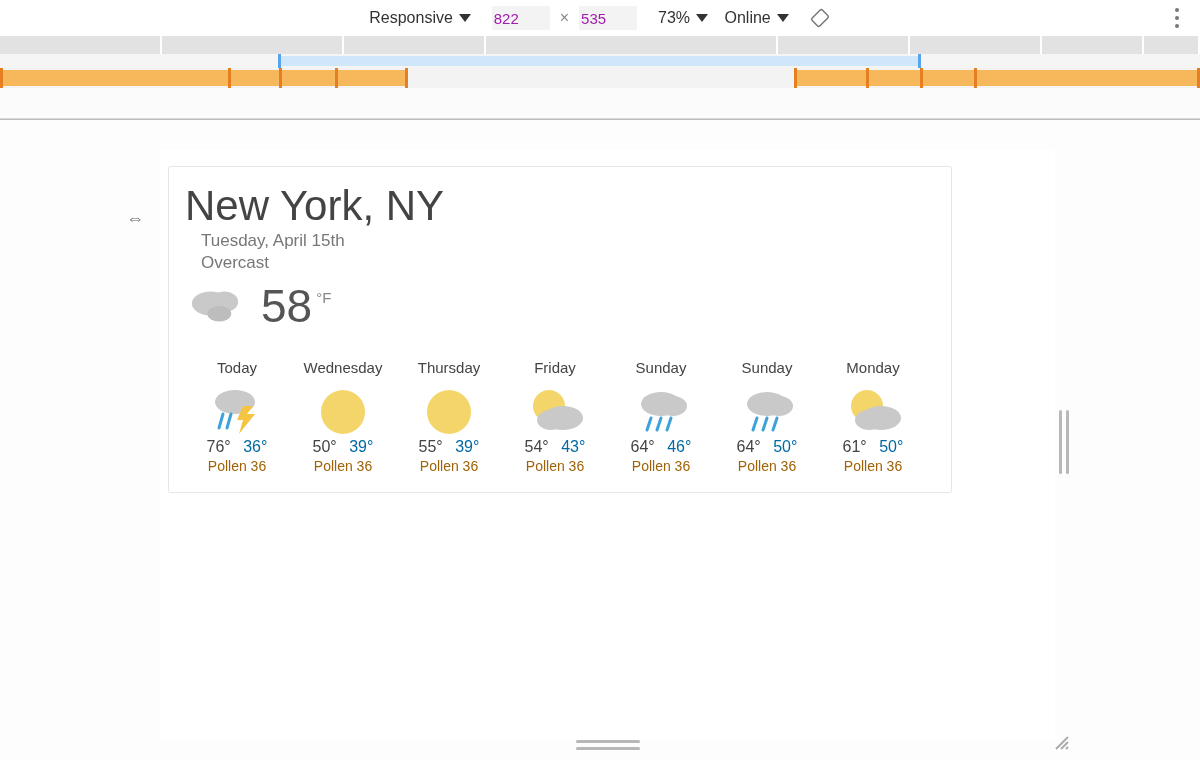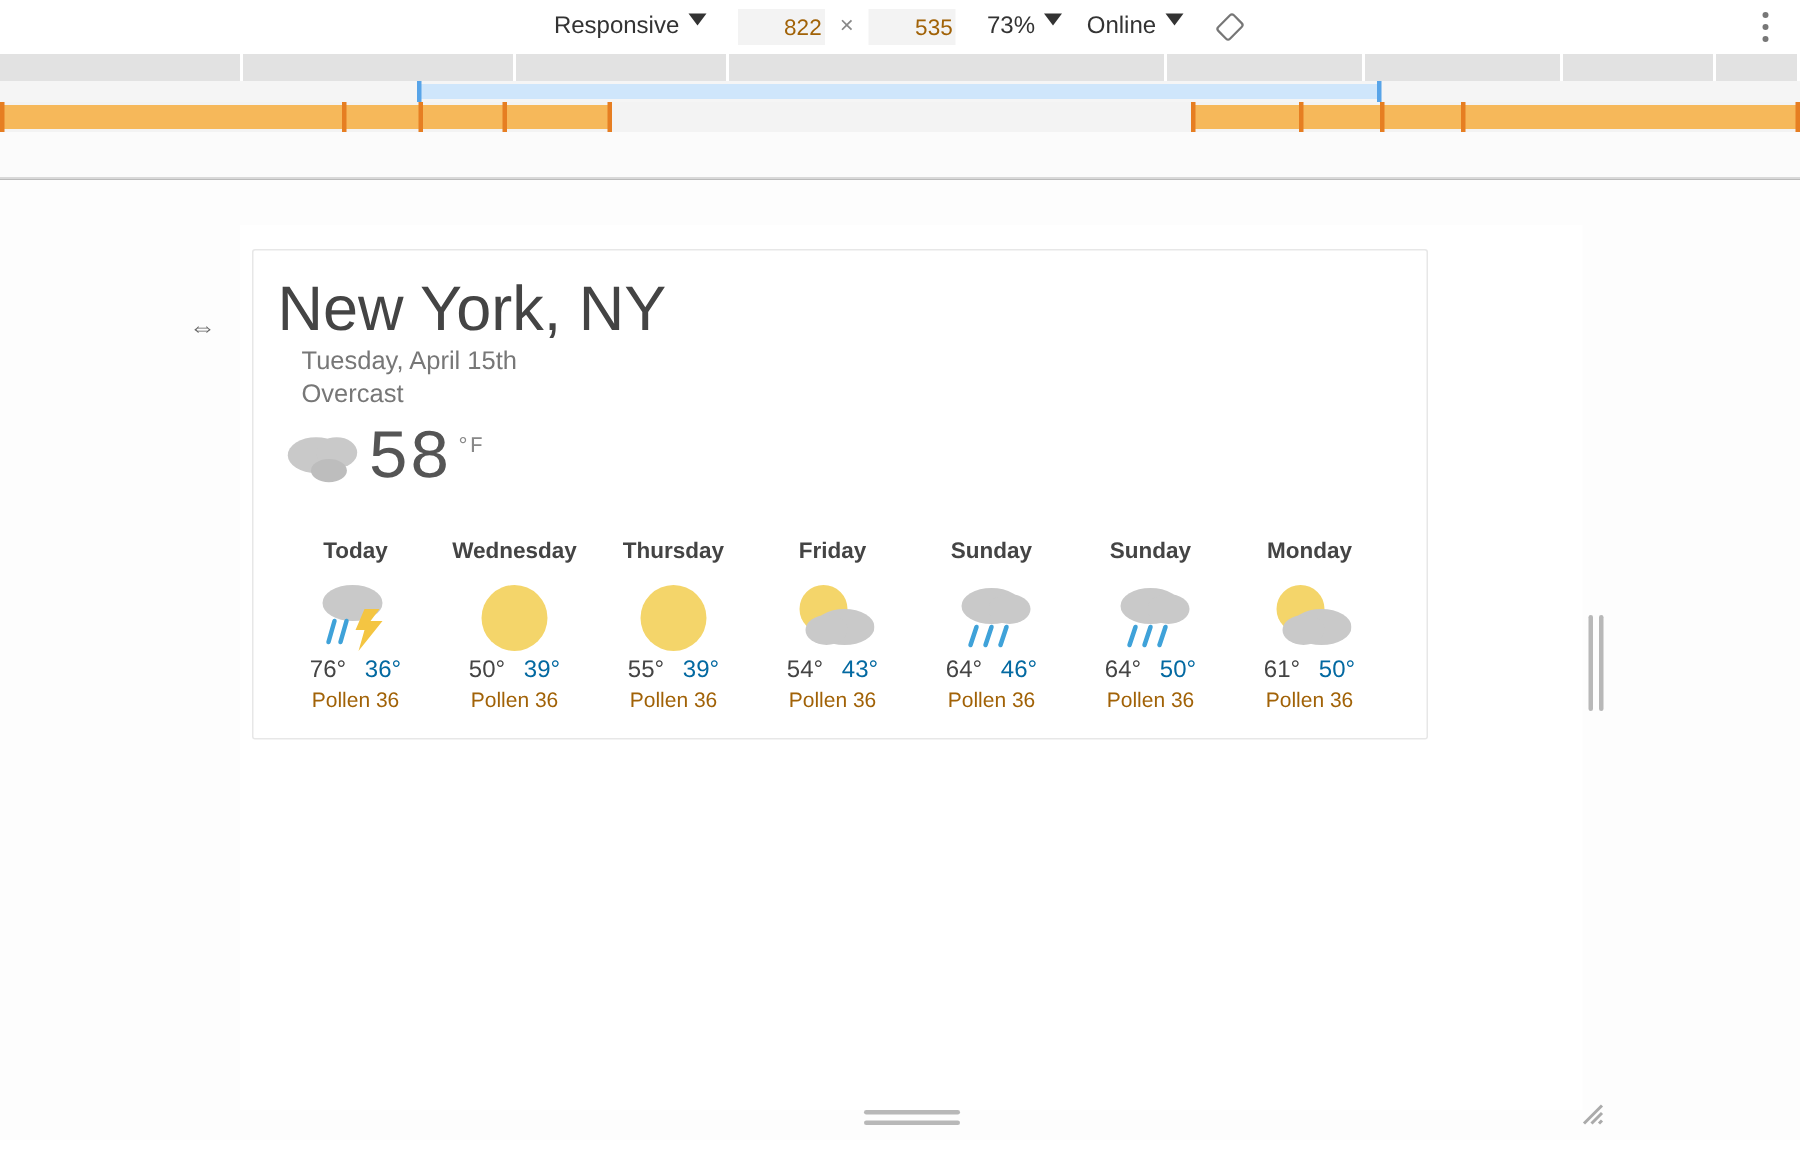--- a/index.html
+++ b/index.html
@@ -24,40 +24,41 @@
     color: #333;
     background: #fff;
   }
   .dt-toolbar .group {
     display: flex;
     align-items: center;
     gap: 6px;
   }
   .dt-toolbar .label {
     display: inline-flex;
+    align-items: center;
     gap: 6px;
     cursor: pointer;
   }
   .tri {
     display: inline-block;
     width: 0;
     height: 0;
     border-left: 6px solid transparent;
     border-right: 6px solid transparent;
     border-top: 8px solid #333;
     vertical-align: middle;
   }
   .dim-input {
     width: 54px;
     height: 22px;
     border: none;
     background: #f3f3f3;
-    text-align: right;
+    text-align: left;
     font-size: 15px;
-    color: #a16207;
+    color: #a21caf;
   }
   .dim-sep {
     color: #888;
     margin: 0 4px;
   }
 
   .rotate-btn {
     margin-left: 14px;
     width: 22px;
     height: 22px;
@@ -246,22 +247,21 @@
   }
 
   .current {
     display: flex;
     align-items: flex-start;
     margin-top: 8px;
   }
   .current .left {
     display: flex;
     align-items: center;
-    gap: 0;
-    font-family: Liberation Mono, monospace;
+    gap: 16px;
   }
   .temp-wrap {
     display: flex;
     align-items: flex-start;
     gap: 4px;
   }
   .temp {
     font-size: 46px;
     color: #555;
     line-height: 1;
@@ -283,21 +283,21 @@
     margin-top: 28px;
     display: flex;
     gap: 2px;
   }
   .fday {
     width: 104px;
     text-align: center;
   }
   .fday .dname {
     font-size: 15px;
-    font-weight: 700;
+    font-weight: 400;
     color: #444;
     margin-bottom: 6px;
   }
   .fday .icon {
     height: 56px;
     display: flex;
     align-items: center;
     justify-content: center;
   }
   .fday .temps {

